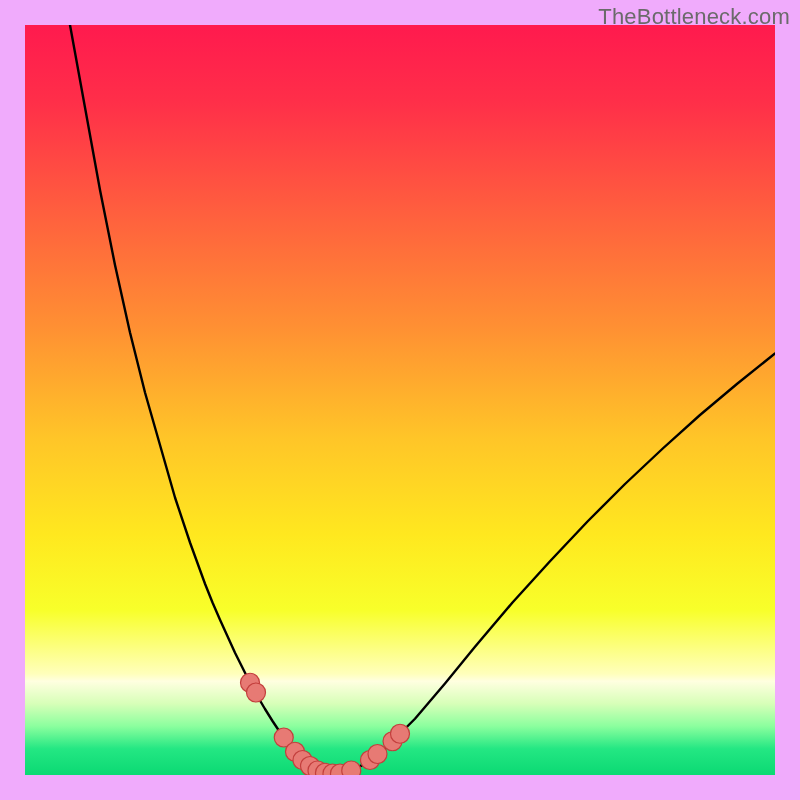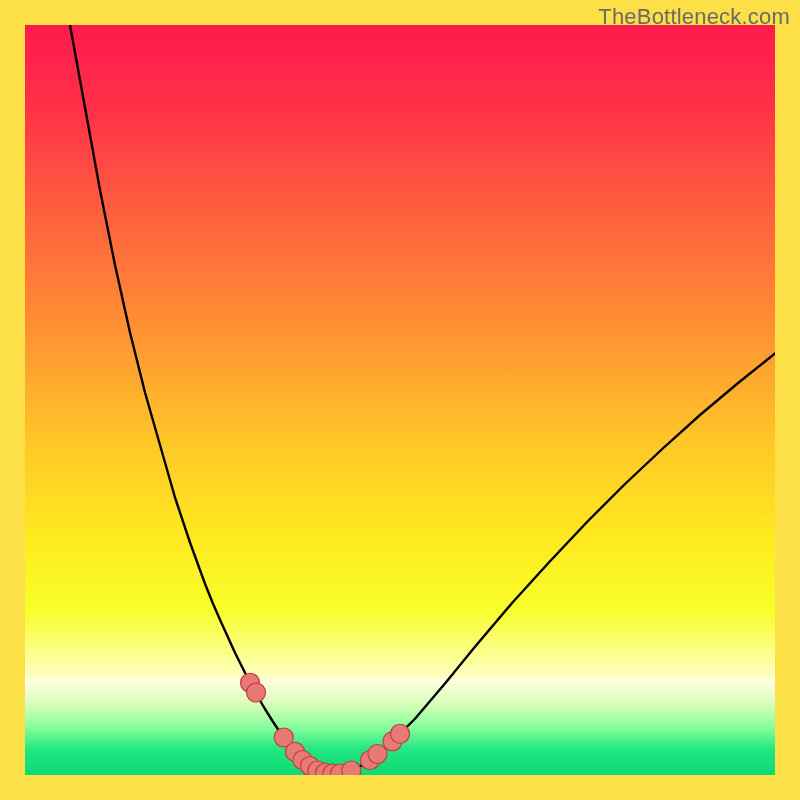--- a/index.html
+++ b/index.html
@@ -6,21 +6,21 @@
     margin: 0;
     padding: 0;
     width: 800px;
     height: 800px;
     overflow: hidden;
     font-family: Arial, Helvetica, sans-serif;
   }
   .frame {
     width: 800px;
     height: 800px;
-    background: #fde047;
+    background: #f0abfc;
     position: relative;
     text-align: center;
   }
   .plot {
     position: absolute;
     left: 25px;
     top: 25px;
     width: 750px;
     height: 750px;
   }

